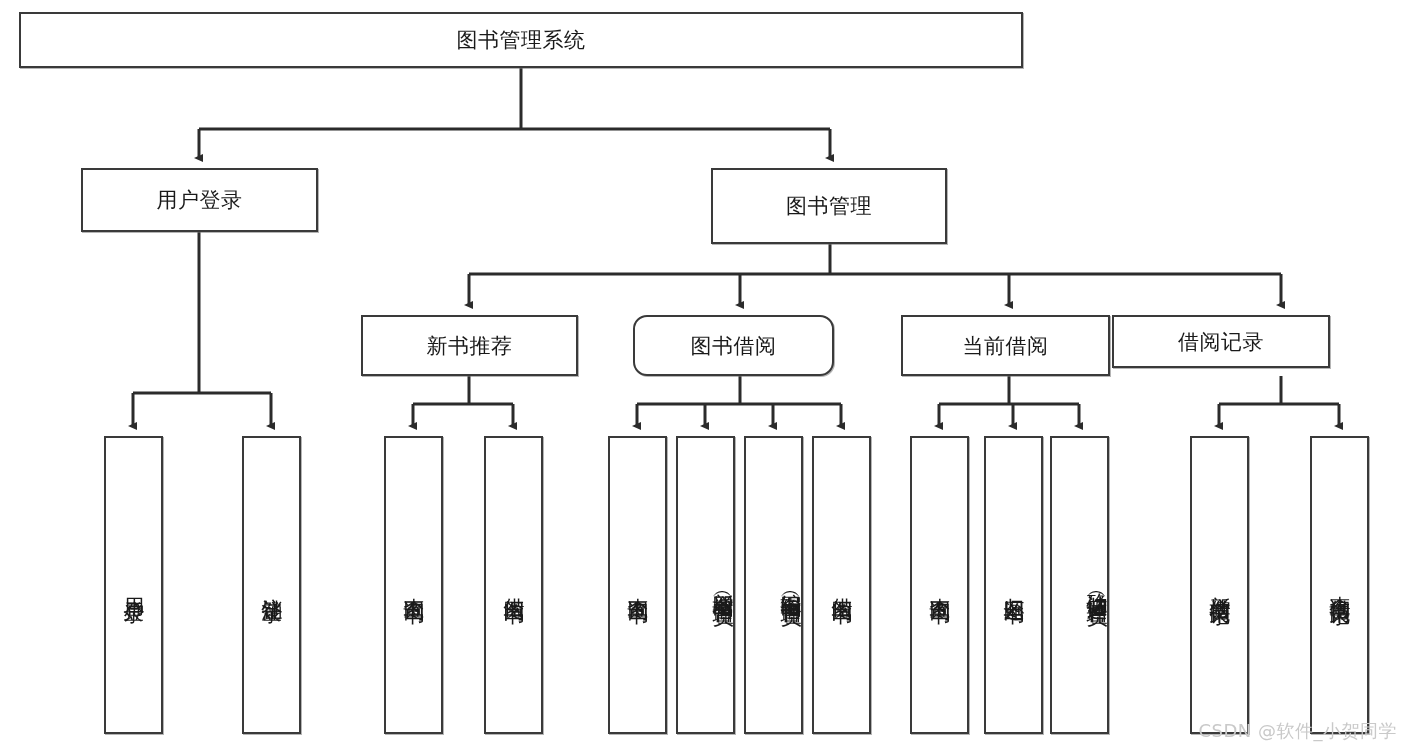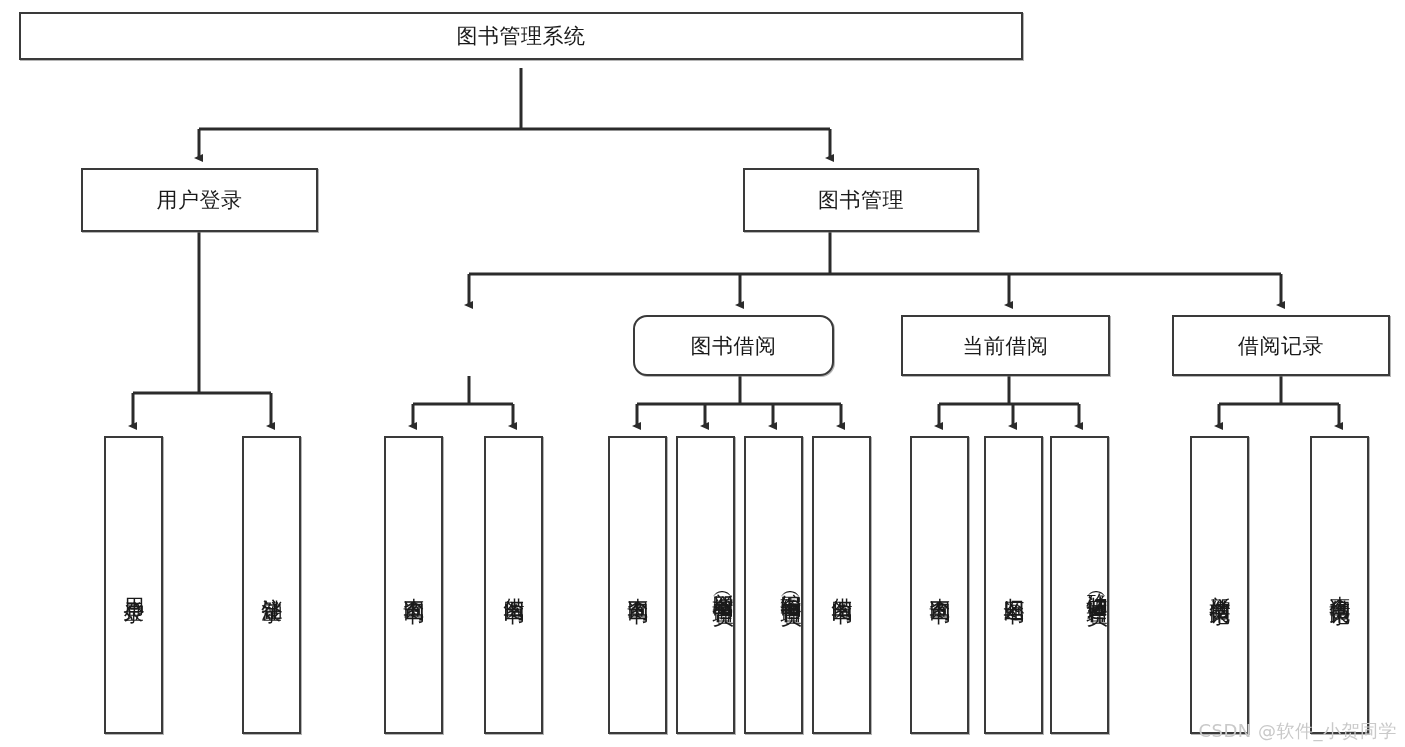--- a/index.html
+++ b/index.html
@@ -111,28 +111,29 @@
       <path d="M1013,404 L1013,426" marker-end="url(#arrow)"></path>
       <path d="M1079,404 L1079,426" marker-end="url(#arrow)"></path>
 
       <path d="M1281,376 L1281,404"></path>
       <path d="M1219,404 L1339,404"></path>
       <path d="M1219,404 L1219,426" marker-end="url(#arrow)"></path>
       <path d="M1339,404 L1339,426" marker-end="url(#arrow)"></path>
     </g>
   </svg>
 
-  <div class="node horiz" style="left:19px; top:12px; width:1004px; height:48px;">图书管理系统</div>
+  <div class="node horiz" style="left:19px; top:12px; width:1004px; height:56px;">图书管理系统</div>
 
   <div class="node horiz" style="left:81px; top:168px; width:237px; height:64px;">用户登录</div>
-  <div class="node horiz" style="left:711px; top:168px; width:236px; height:64px;margin-left:32px;">图书管理</div>
+  <div class="node horiz" style="left:711px; top:168px; width:236px; height:76px;">图书管理</div>
 
+  <div class="node horiz" style="left:361px; top:315px; width:217px; height:61px;">新书推荐</div>
   <div class="node horiz" style="left:633px; top:315px; width:201px; height:61px;border-radius:14px;">图书借阅</div>
   <div class="node horiz" style="left:901px; top:315px; width:209px; height:61px;">当前借阅</div>
-  <div class="node horiz" style="left:1172px; top:315px; width:218px; height:61px;">借阅记录</div>
+  <div class="node horiz" style="left:1112px; top:315px; width:218px; height:53px;">借阅记录</div>
 
   <div class="node vert" style="left:104px; top:436px; width:59px; height:298px;">
     <span class="vtext">用户登录</span>
   </div>
   <div class="node vert" style="left:242px; top:436px; width:59px; height:298px;">
     <span class="vtext">注销登录</span>
   </div>
   <div class="node vert" style="left:384px; top:436px; width:59px; height:298px;">
     <span class="vtext">查询图书</span>
   </div>

